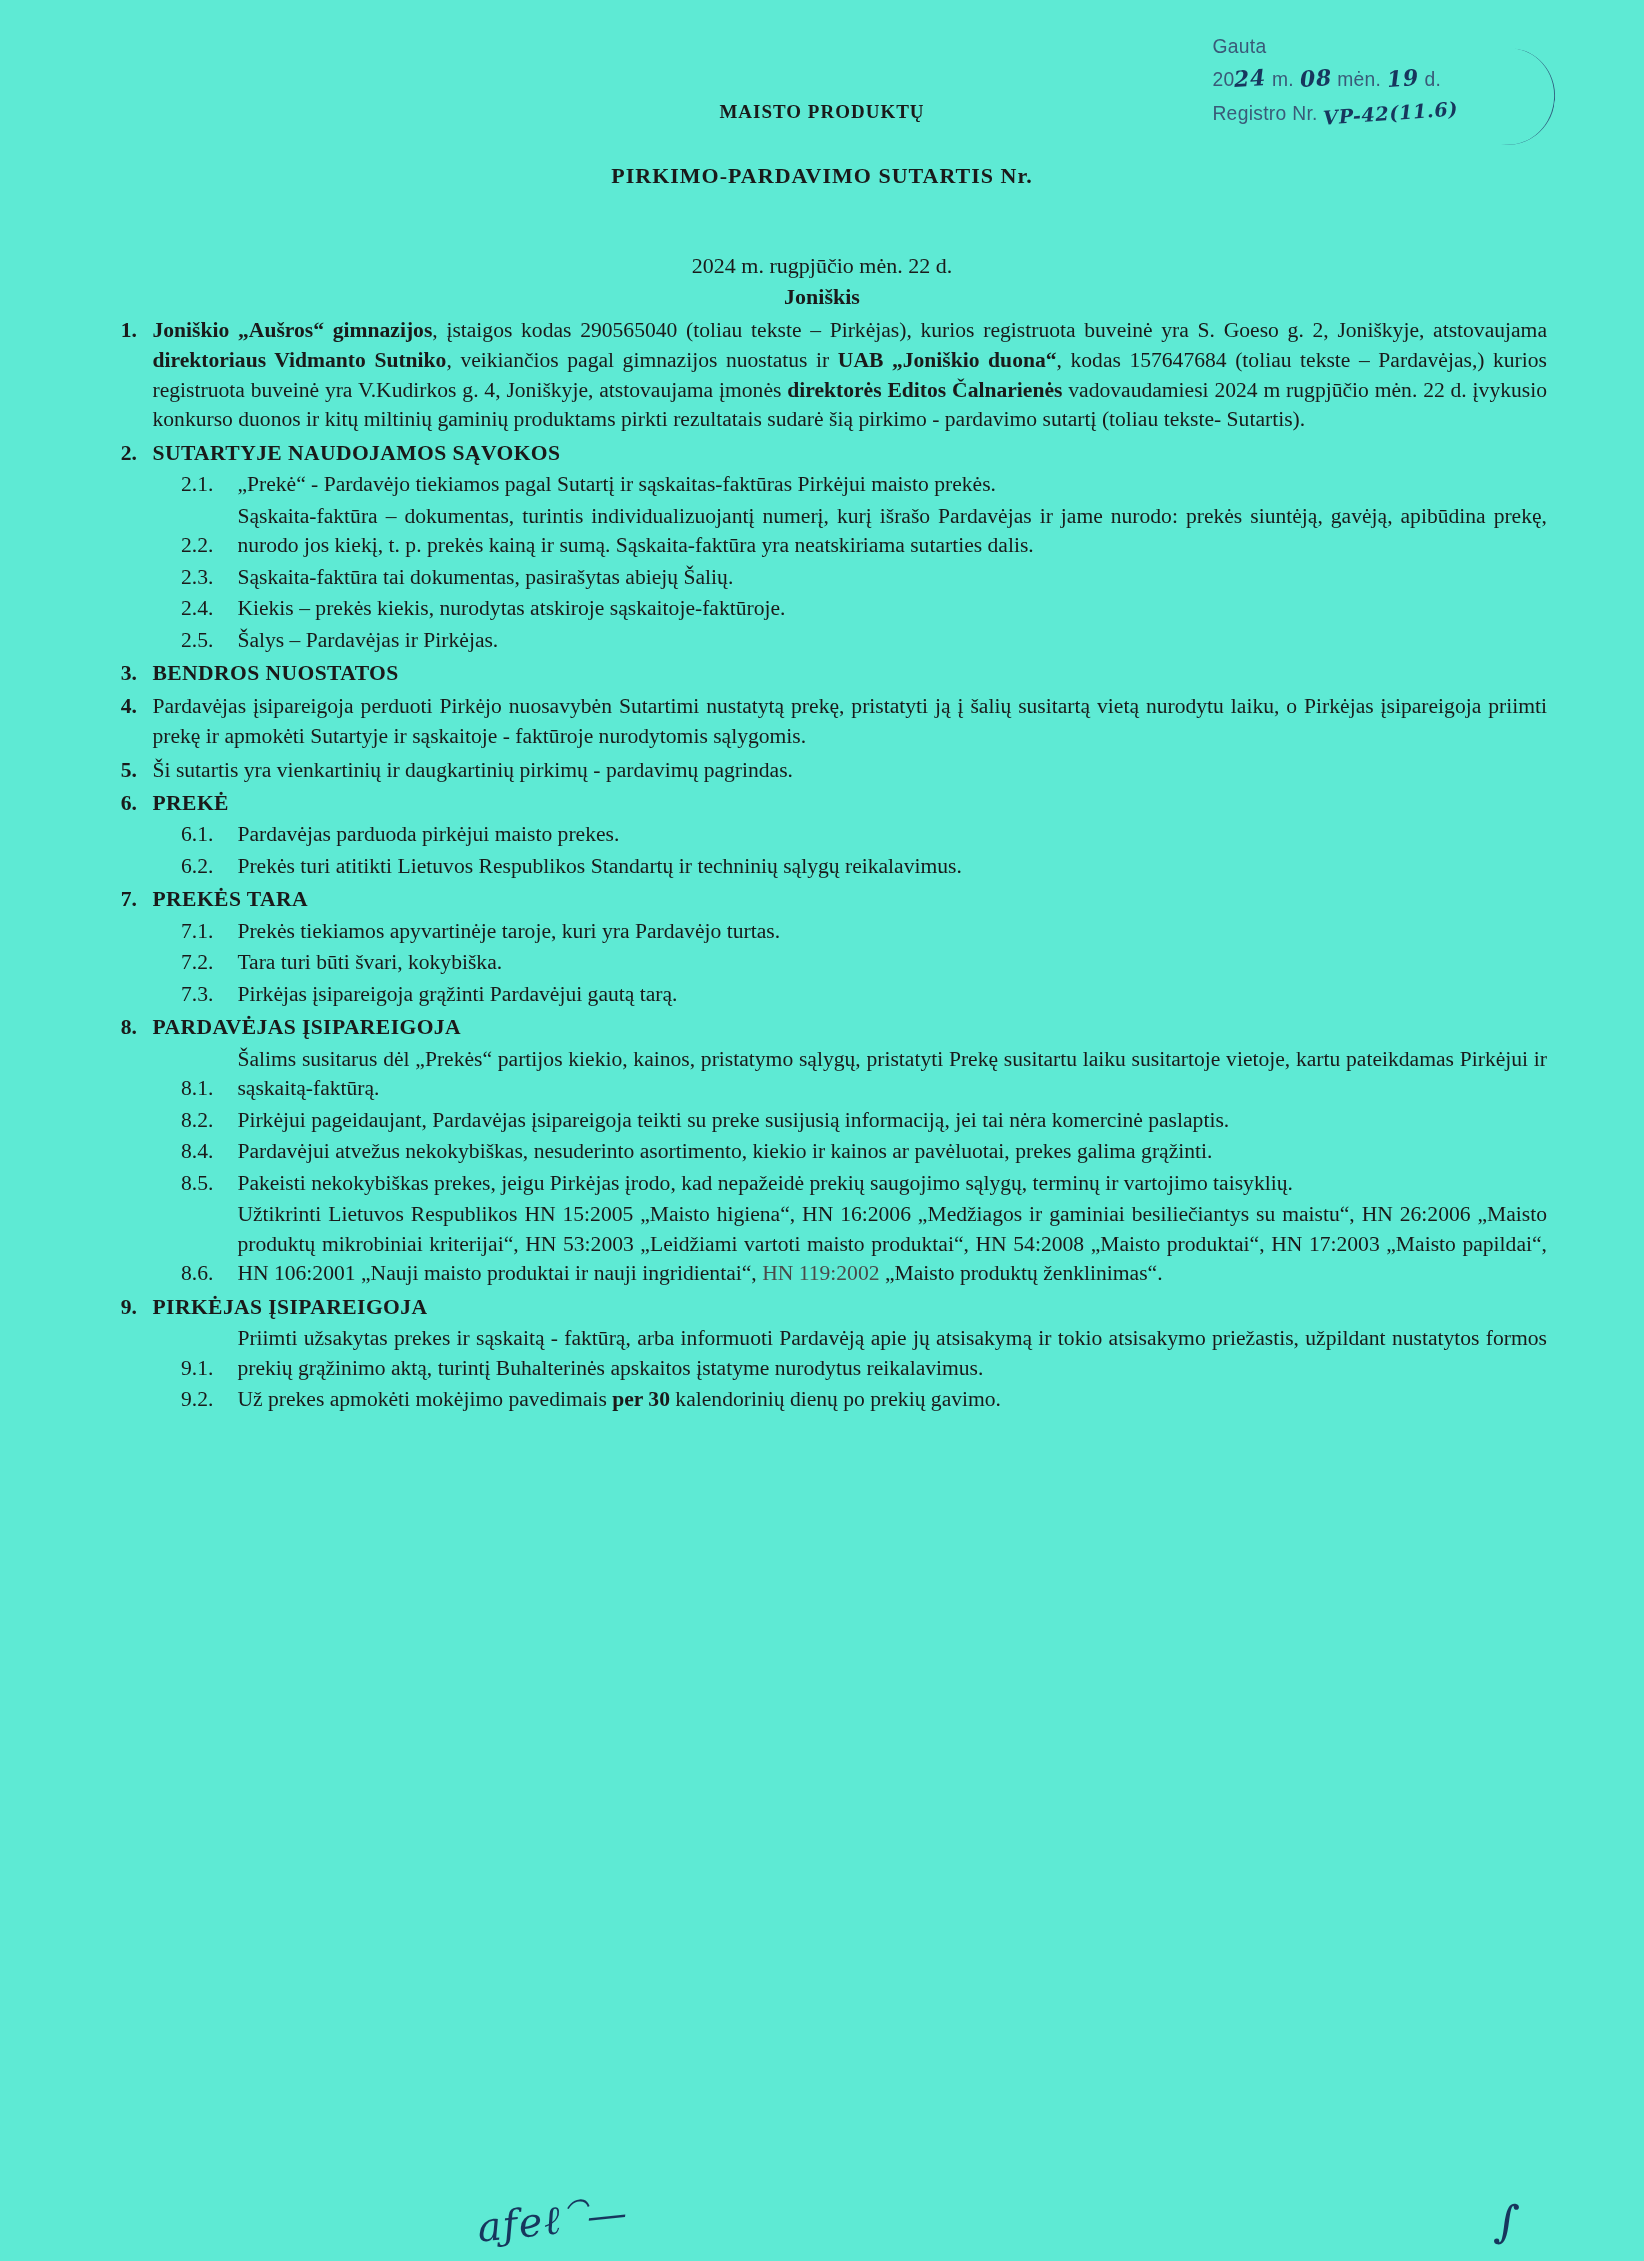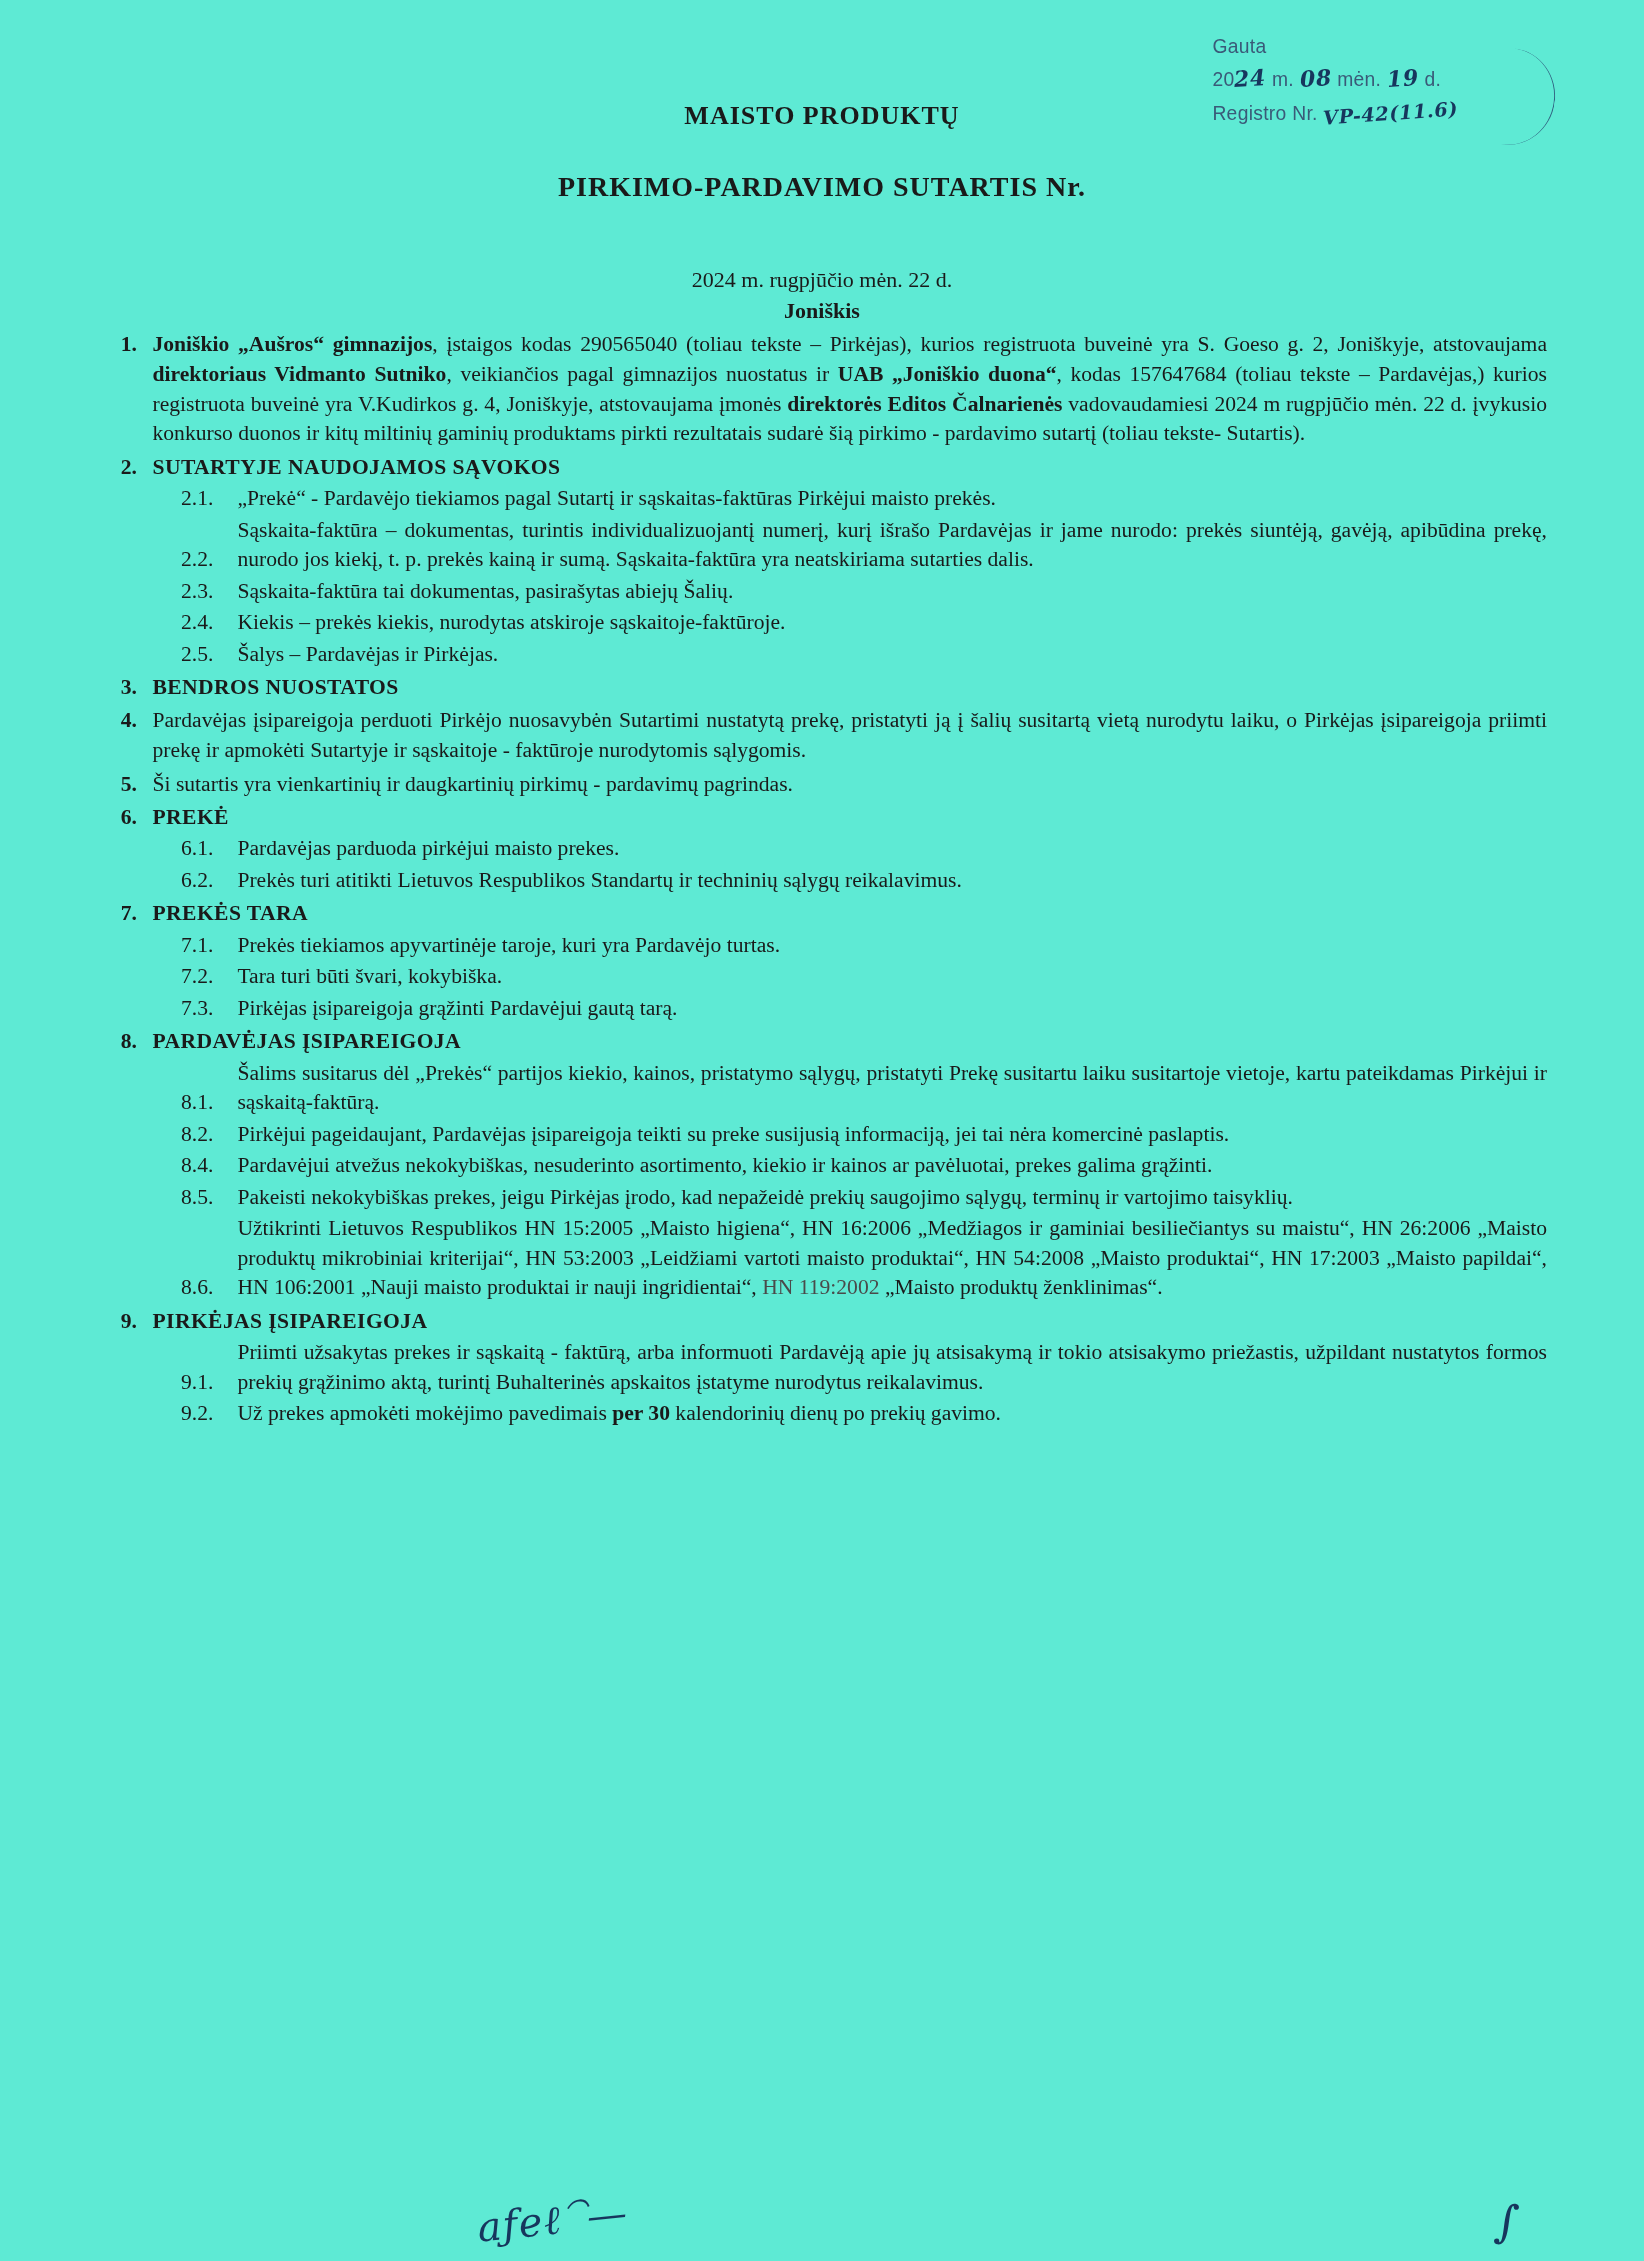--- a/index.html
+++ b/index.html
@@ -58,28 +58,28 @@
     height: 97px;
     border-right: 1.9px solid #2a4d74;
     border-radius: 0 60% 60% 0 / 0 50% 50% 0;
     transform: rotate(8deg);
     opacity: .85;
   }
 
   
   h1.doc-title {
     text-align: center;
-    font-size: 26px;
+    font-size: 19px;
     font-weight: bold;
     letter-spacing: 1px;
     margin: 39px 0 0 0;
   }
   h2.doc-subtitle {
     text-align: center;
-    font-size: 28px;
+    font-size: 22px;
     font-weight: bold;
     letter-spacing: 1px;
     margin: 40px 0 0 0;
   }
   .date-line {
     text-align: center;
     font-size: 22px;
     margin-top: 64px;
   }
   .place-line {

